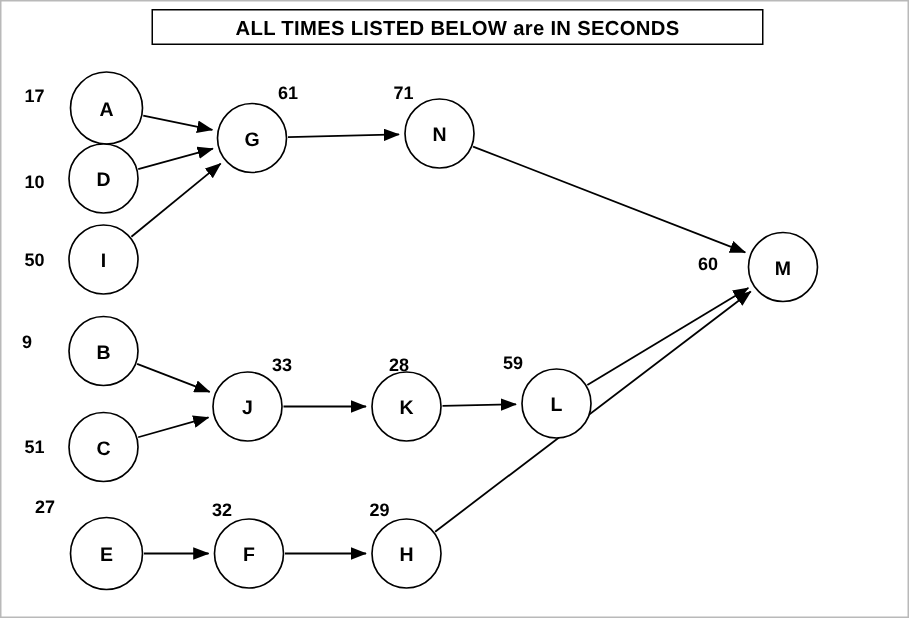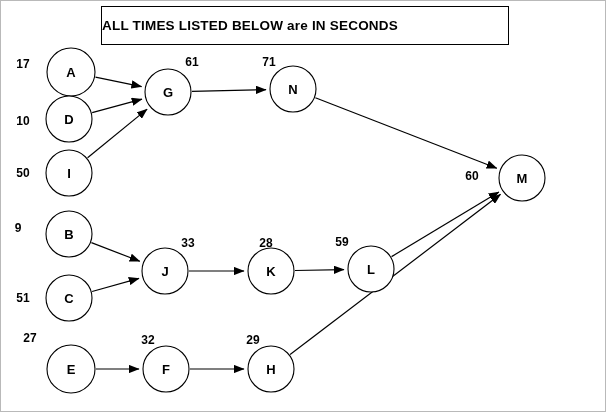--- a/index.html
+++ b/index.html
@@ -17,26 +17,26 @@
     background: #ffffff;
     border: 1px solid #b9b9b9;
     box-sizing: border-box;
     overflow: hidden;
   }
   #title-box {
     position: absolute;
     left: 100px;
     top: 5px;
     width: 408px;
-    height: 39px;
+    height: 24px;
     border: 1.5px solid #000000;
     box-sizing: border-box;
     display: flex;
     align-items: center;
-    justify-content: flex-start;
+    justify-content: center;
     background: #ffffff;
   }
   #title-text {
     font-size: 13.5px;
     font-weight: bold;
     letter-spacing: 0.2px;
     color: #000000;
     white-space: nowrap;
   }
   #graph-svg {

